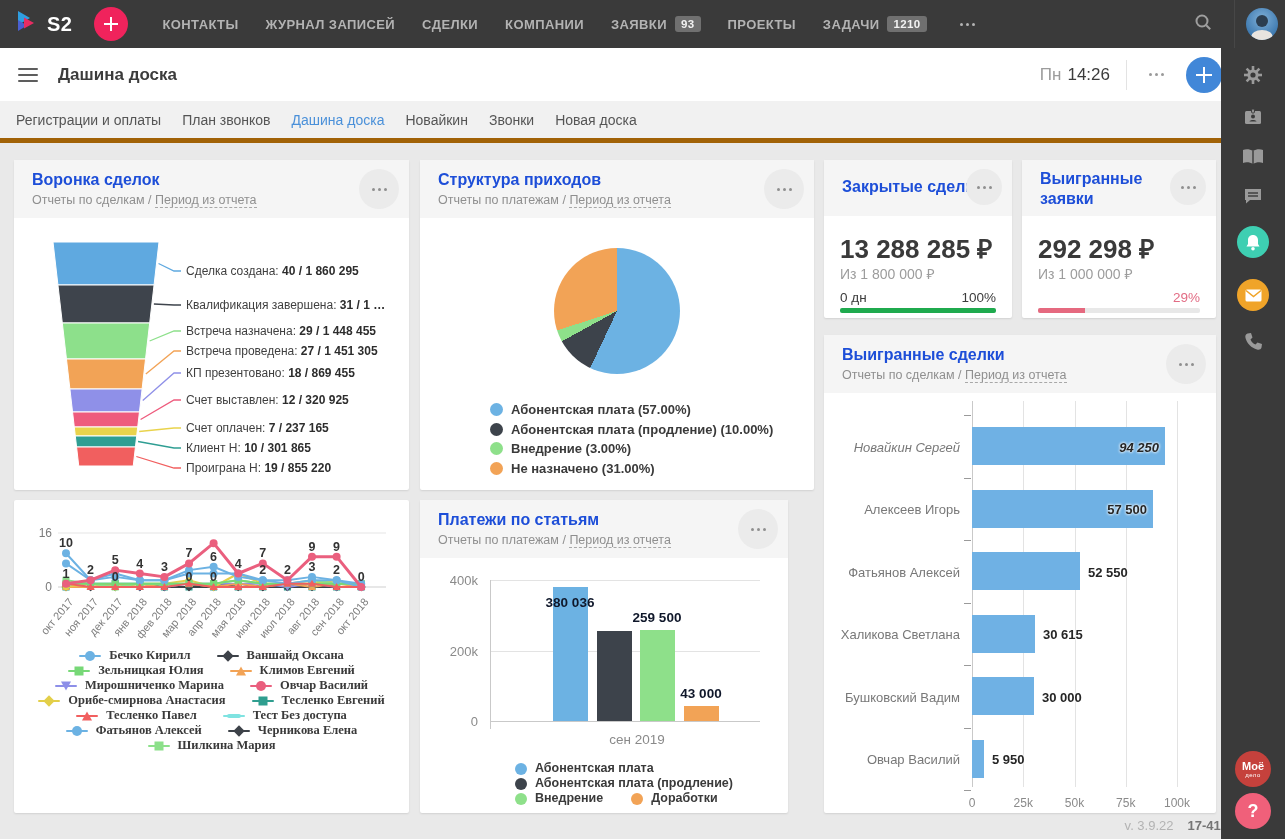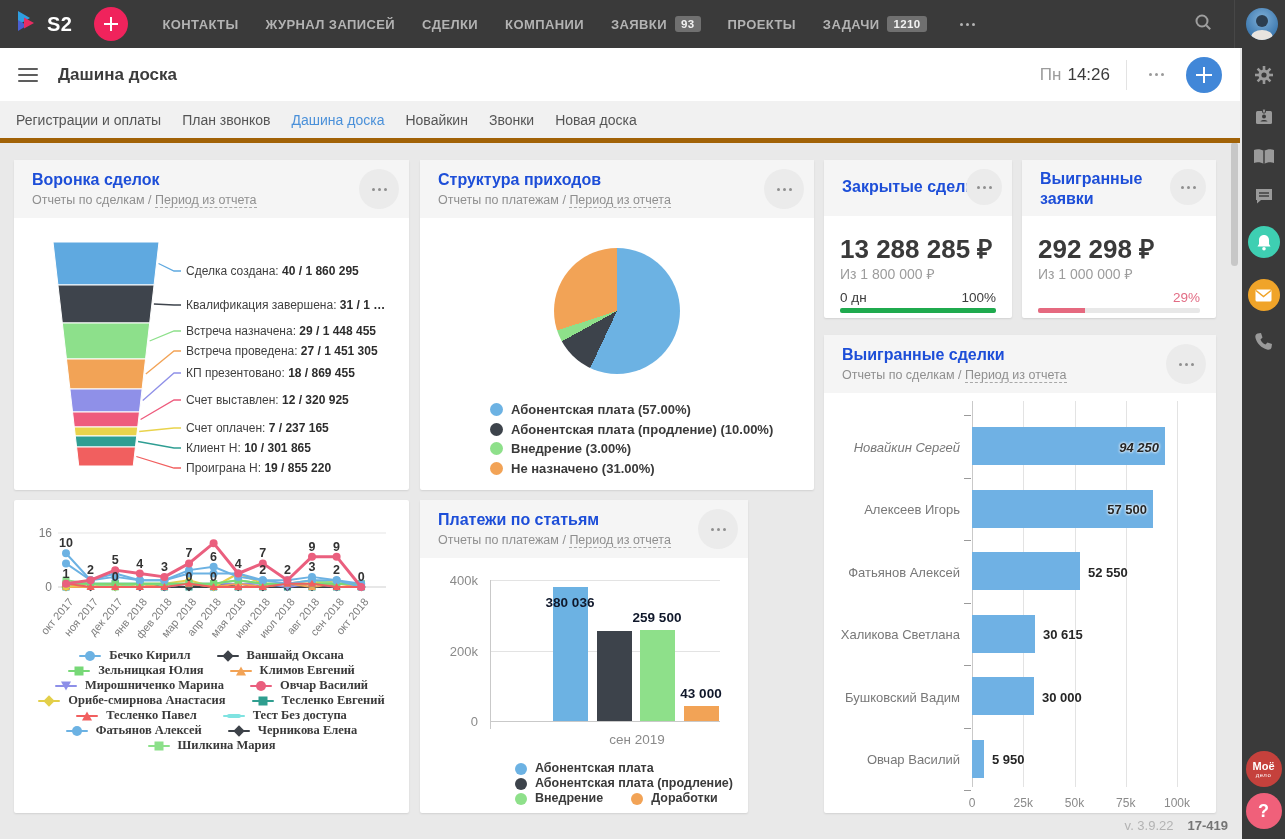--- a/index.html
+++ b/index.html
@@ -26,21 +26,21 @@
   .nav-right{margin-left:auto;display:flex;align-items:center;height:100%;}
   .nav-search{padding:8px;cursor:pointer;}
   .nav-divider{width:1px;height:48px;background:#474747;margin:0 0 0 14px;}
   .avatar{width:32px;height:32px;border-radius:50%;margin:0 7px 0 11px;overflow:hidden;
           background:radial-gradient(circle at 50% 35%, #7fb0d8 0%, #3f7ab0 70%);position:relative;cursor:pointer;}
   .avatar::before{content:'';position:absolute;left:50%;top:7px;width:12px;height:12px;border-radius:50%;
           background:#2c3e50;transform:translateX(-50%);}
   .avatar::after{content:'';position:absolute;left:50%;bottom:-4px;width:22px;height:14px;border-radius:50% 50% 0 0;
           background:#e8e4df;transform:translateX(-50%);}
   
-  .sidebar{position:absolute;right:0;top:48px;width:43px;bottom:0;background:#3a3a3a;
+  .sidebar{position:absolute;right:0;top:48px;width:64px;bottom:0;background:#3a3a3a;
            display:flex;flex-direction:column;align-items:center;z-index:5;}
   .sb-icon{margin-top:21px;cursor:pointer;display:flex;align-items:center;justify-content:center;}
   .sb-circle{width:32px;height:32px;border-radius:50%;display:flex;align-items:center;justify-content:center;}
   .sb-bottom{margin-top:auto;display:flex;flex-direction:column;align-items:center;padding-bottom:10px;}
   .moedelo{width:36px;height:36px;border-radius:50%;background:#c5413c;color:#fff;display:flex;
            flex-direction:column;align-items:center;justify-content:center;cursor:pointer;line-height:1;}
   .moedelo .t1{font-size:11px;font-weight:700;}
   .moedelo .t2{font-size:6px;letter-spacing:.5px;}
   .helpbtn{width:36px;height:36px;border-radius:50%;background:#f0607a;color:#fff;font-size:18px;font-weight:700;
            display:flex;align-items:center;justify-content:center;margin-top:6px;cursor:pointer;}
@@ -725,21 +725,21 @@
               <span class="mk">
                 <i class="ln" style="background: rgb(140, 224, 138);"></i>
                 <i class="sh square" style="background: rgb(140, 224, 138);"></i>
               </span>
               <span class="lg-text" style="font-size: 12.5px;">Шилкина Мария</span>
             </div>
           </div>
       </div>
     </section>
 
-    <section class="card" style="left:420px;top:357px;width:328px;height:313px;">
+    <section class="card" style="left:420px;top:357px;width:368px;height:313px;">
       <div class="card-head">
         <div class="card-title">Платежи по статьям</div>
         <div class="card-sub">
           <span>Отчеты по платежам</span>
           <span>/</span>
           <a>Период из отчета</a>
         </div>
         <button class="dots-btn">
             <i></i>
             <i></i>

